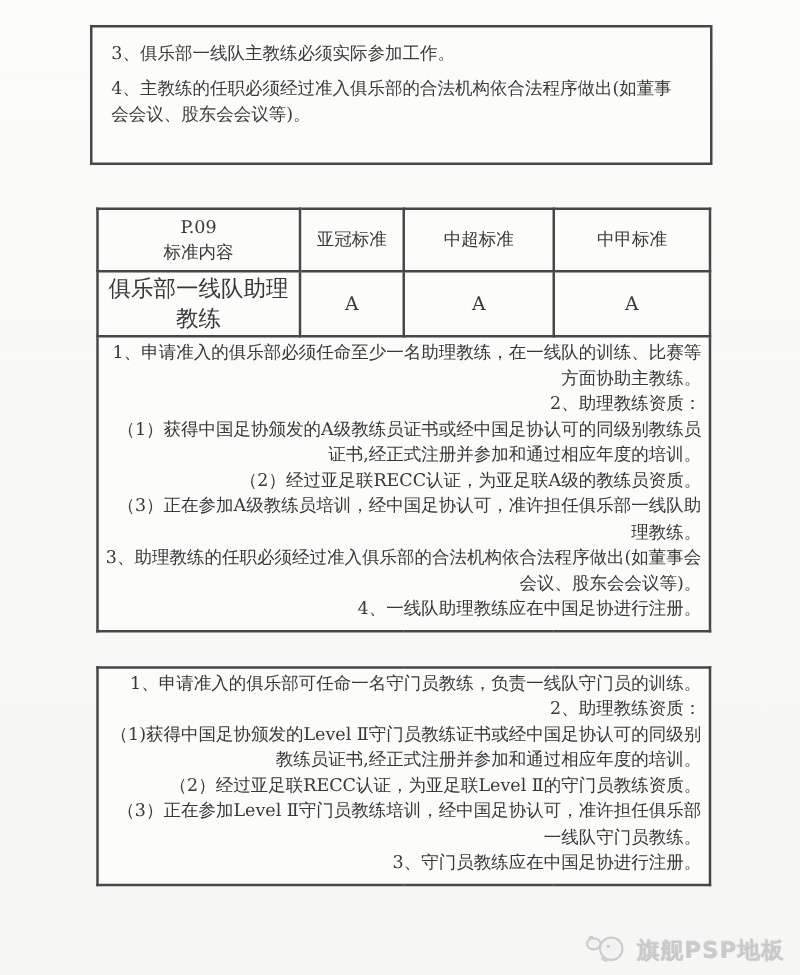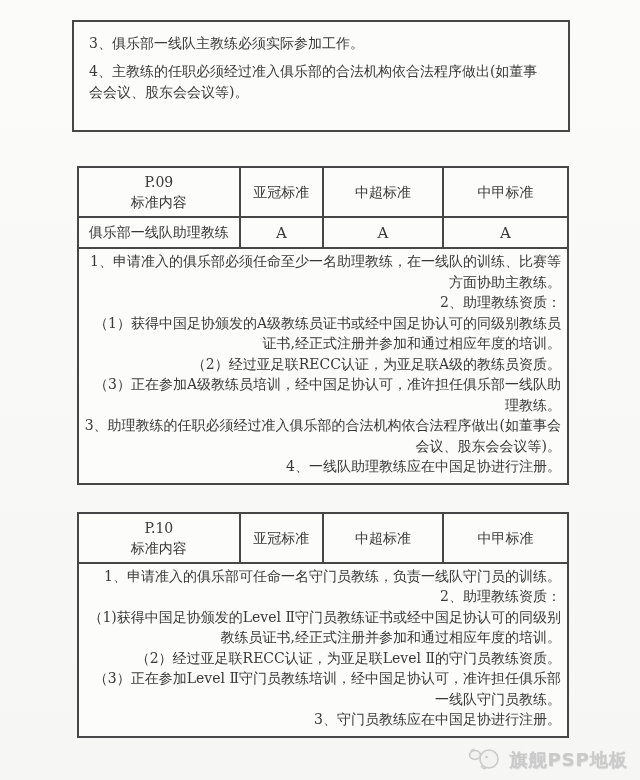--- a/index.html
+++ b/index.html
@@ -32,21 +32,21 @@
     background:#fcfcfb;
   }
   table.std-table td{
     border:2px solid #474747;
     text-align:center;vertical-align:middle;
     color:#383838;
   }
   tr.head td{font-size:14px;line-height:20px;padding:3px 0;height:42px;}
   tr.head .code{display:block;}
   tr.head .hdr-label{display:block;}
-  tr.vals td{height:27px;font-size:14px;}
+  tr.vals td{height:27px;font-size:18px;}
   tr.vals td.grade{font-size:15px;font-family:"DejaVu Serif","Liberation Serif",serif;}
   tr.notes td{
     text-align:left;
     padding:2px 6px 6px 4px;
     font-size:14px;line-height:20.5px;
   }
   tr.notes p{margin:0;text-align:right;}
   table.t2{margin-top:27px;}
 
   
@@ -112,29 +112,20 @@
     </table>
 
     <table class="std-table t2">
       <colgroup>
         <col style="width:33%">
           <col style="width:17%">
           <col style="width:24.5%">
           <col style="width:25.5%">
       </colgroup>
       <tbody>
-        <tr class="head">
-          <td>
-            <span class="code">P.10</span>
-            <span class="hdr-label">标准内容</span>
-          </td>
-          <td>亚冠标准</td>
-          <td>中超标准</td>
-          <td>中甲标准</td>
-        </tr>
         <tr class="notes">
           <td colspan="4">
             <p>1、申请准入的俱乐部可任命一名守门员教练，负责一线队守门员的训练。</p>
             <p>2、助理教练资质：</p>
             <p>（1)获得中国足协颁发的Level Ⅱ守门员教练证书或经中国足协认可的同级别教练员证书,经正式注册并参加和通过相应年度的培训。</p>
             <p>（2）经过亚足联RECC认证，为亚足联Level Ⅱ的守门员教练资质。</p>
             <p>（3）正在参加Level Ⅱ守门员教练培训，经中国足协认可，准许担任俱乐部一线队守门员教练。</p>
             <p>3、守门员教练应在中国足协进行注册。</p>
           </td>
         </tr>

